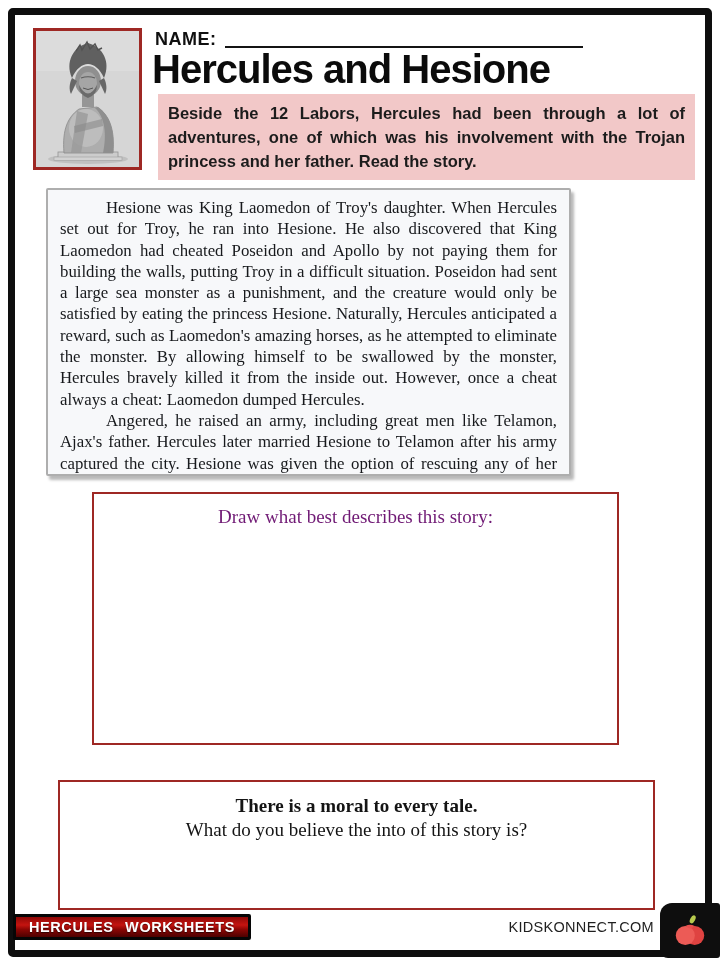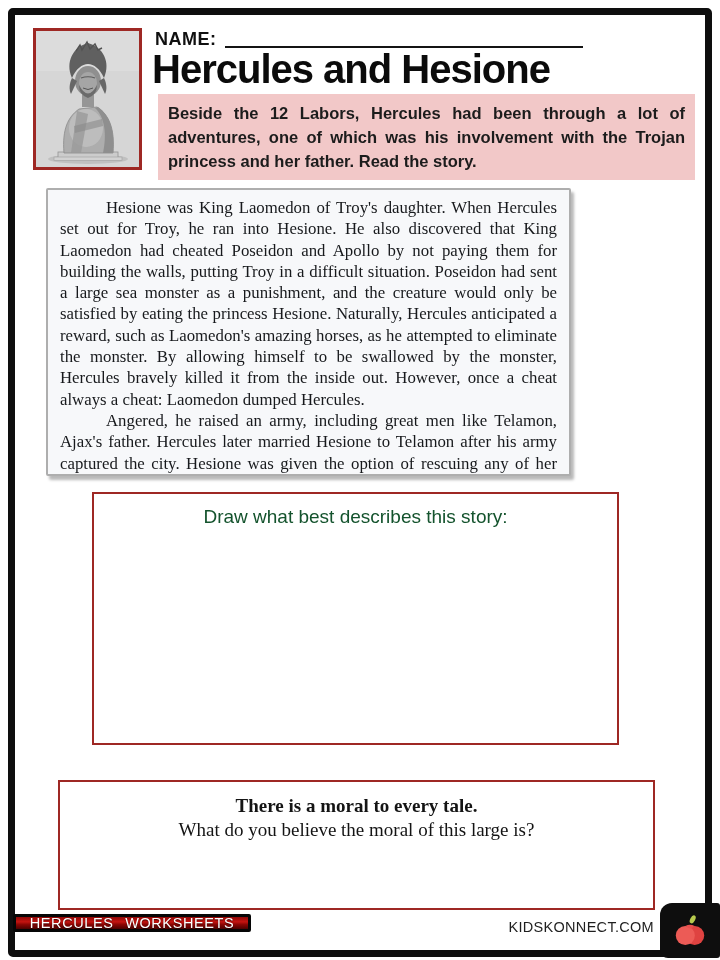--- a/index.html
+++ b/index.html
@@ -47,39 +47,39 @@
     line-height:21.3px;text-align:justify;
   }
   .story-box p{margin:0;text-indent:46px;}
   
   .draw-box{
     position:absolute;left:92px;top:492px;width:527px;height:253px;box-sizing:border-box;
     border:2px solid var(--accent-red,#9e2824);background:#ffffff;
   }
   .draw-label{
     margin-top:12px;text-align:center;
-    font-family:Liberation Sans, sans-serif;font-size:19px;color:#14532d;
+    font-family:Liberation Serif, serif;font-size:19px;color:#701a75;
   }
   .drawing-area{position:absolute;left:0;top:44px;right:0;bottom:0;}
   
   .moral-box{
     position:absolute;left:58px;top:767px;width:597px;height:130px;box-sizing:border-box;
     border:2px solid var(--accent-red,#9e2824);background:#ffffff;text-align:center;
     font-family:"Liberation Serif",serif;color:#141414;margin-top:13px;
   }
   .moral-heading{margin-top:13px;font-size:19px;font-weight:bold;}
   .moral-question{margin-top:2px;font-size:19px;}
   .answer-area{position:absolute;left:0;top:62px;right:0;bottom:0;}
   
   .badge{
-    position:absolute;left:13px;top:914px;width:238px;height:18px;box-sizing:border-box;
+    position:absolute;left:13px;top:914px;width:238px;height:26px;box-sizing:border-box;
     border:3px solid #060606;border-radius:2px;
     background:linear-gradient(180deg,#8f0806 0%,#c41410 40%,#8c0604 62%,#4d0100 100%);
     display:flex;align-items:center;justify-content:center;
-    font-size:14.5px;font-weight:normal;color:#ffffff;letter-spacing:.6px;word-spacing:7px;
+    font-size:14.5px;font-weight:bold;color:#ffffff;letter-spacing:.6px;word-spacing:7px;
     text-shadow:0 1px 1px rgba(0,0,0,.6);
   }
   .site-label{
     position:absolute;right:66px;top:919px;
     font-size:14.5px;color:#1f1f1f;letter-spacing:.3px;
   }
   .apple-box{
     position:absolute;right:0;bottom:2px;width:60px;height:55px;
     background:#0e0e0e;border-radius:12px 3px 3px 8px;
     display:flex;align-items:center;justify-content:center;
@@ -128,21 +128,21 @@
     <p>Angered, he raised an army, including great men like Telamon, Ajax's father. Hercules later married Hesione to Telamon after his army captured the city. Hesione was given the option of rescuing any of her fellow Trojan prisoners, and she chose her brother Podarces, later known as Priam.</p>
   </div>
 
   <div class="draw-box">
     <div class="draw-label">Draw what best describes this story:</div>
     <div class="drawing-area"></div>
   </div>
 
   <div class="moral-box">
     <div class="moral-heading">There is a moral to every tale.</div>
-    <div class="moral-question">What do you believe the moral of this large is?</div>
+    <div class="moral-question">What do you believe the into of this story is?</div>
     <div class="answer-area"></div>
   </div>
 
   <div class="badge">HERCULES WORKSHEETS</div>
   <div class="site-label">KIDSKONNECT.COM</div>
   <div class="apple-box">
     <svg width="36" height="38" viewBox="0 0 40 42" aria-hidden="true">
       <ellipse cx="23" cy="8" rx="2.7" ry="4.8" fill="#b7ca4d" transform="rotate(28 23 8)"></ellipse>
       <circle cx="25.2" cy="26" r="10.6" fill="#df4341"></circle>
       <circle cx="14.8" cy="26" r="10.6" fill="#ec5b56"></circle>

